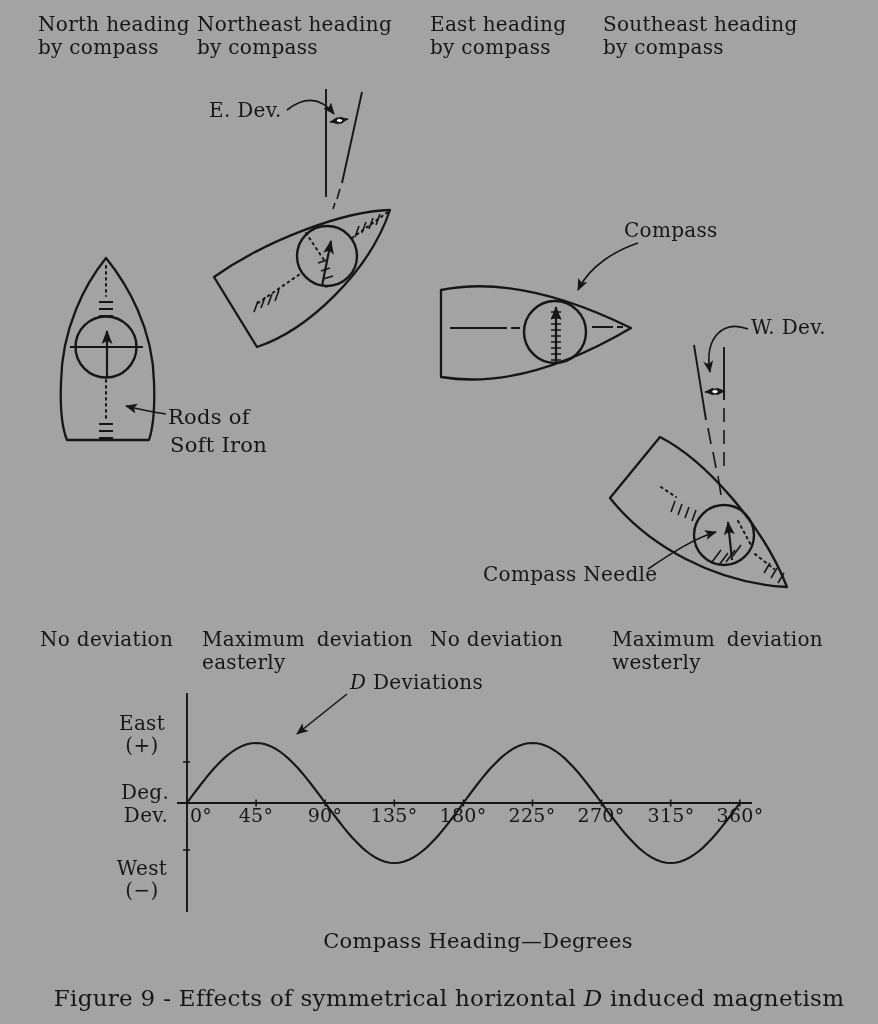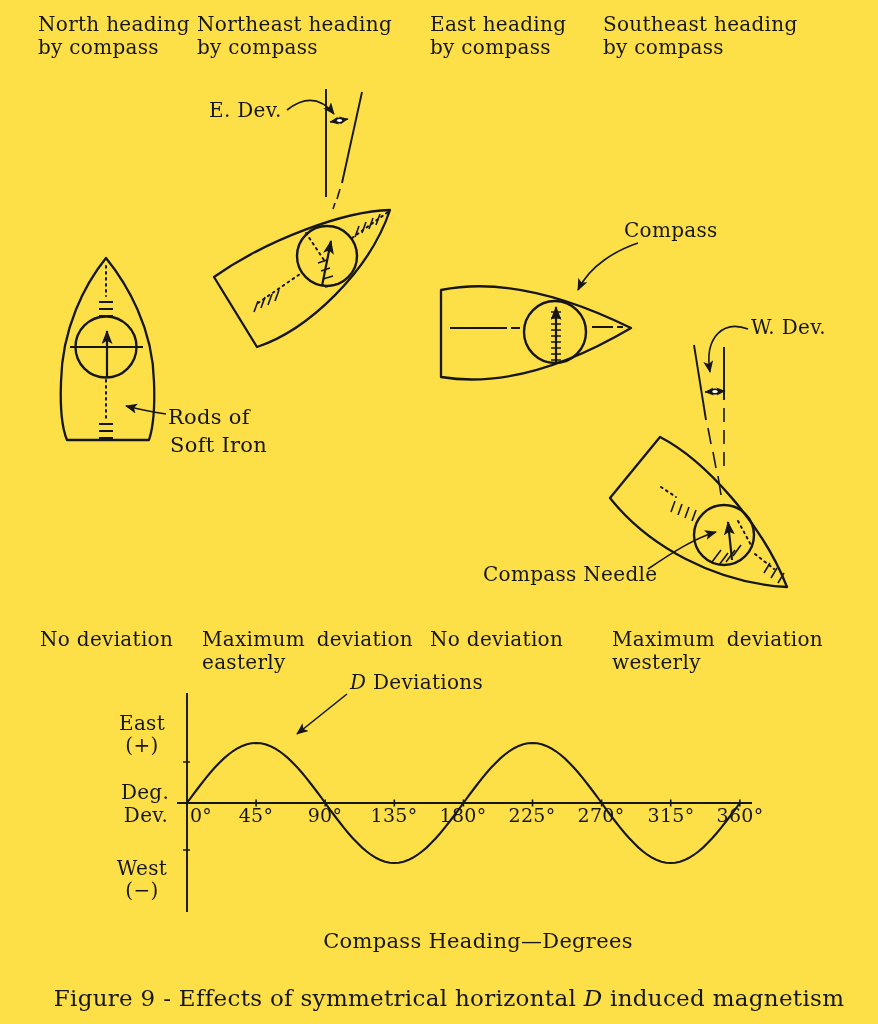--- a/index.html
+++ b/index.html
@@ -1,16 +1,16 @@
 <!DOCTYPE html>
 <html><head>
 <meta charset="utf-8">
 <style>
   html,body{margin:0;padding:0;background:#ffffff;}
-  #page{position:relative;width:878px;height:1024px;background:#fde047;overflow:hidden;}
+  #page{position:relative;width:878px;height:1024px;background:#a3a3a3;overflow:hidden;}
   svg{position:absolute;left:0;top:0;}
   text{font-family:"DejaVu Serif","Liberation Serif",serif;fill:#161616;letter-spacing:.3px;}
   .t20{font-size:20px;}
   .t21{font-size:21px;}
   .tick{font-size:19px;}
   .xlabel{font-size:21px;}
   .caption{font-size:23px;}
   .ws{word-spacing:5px;}
   .em{font-style:italic;}
   .ink{stroke:#161616;fill:none;}

